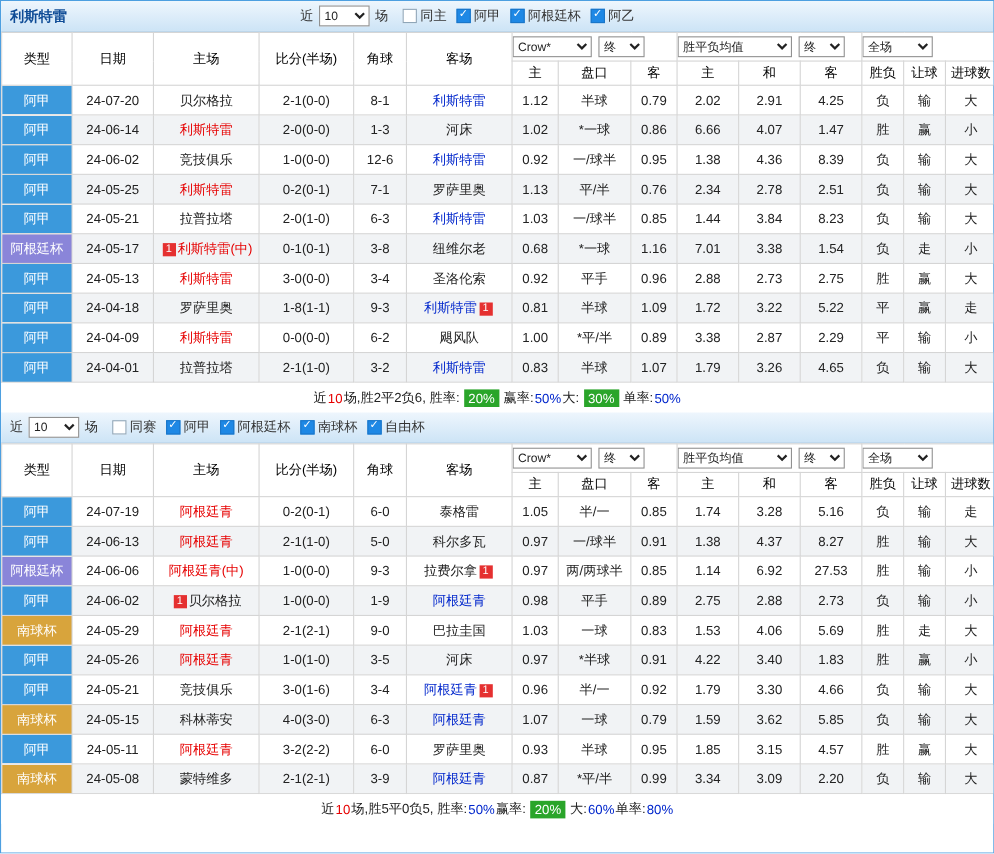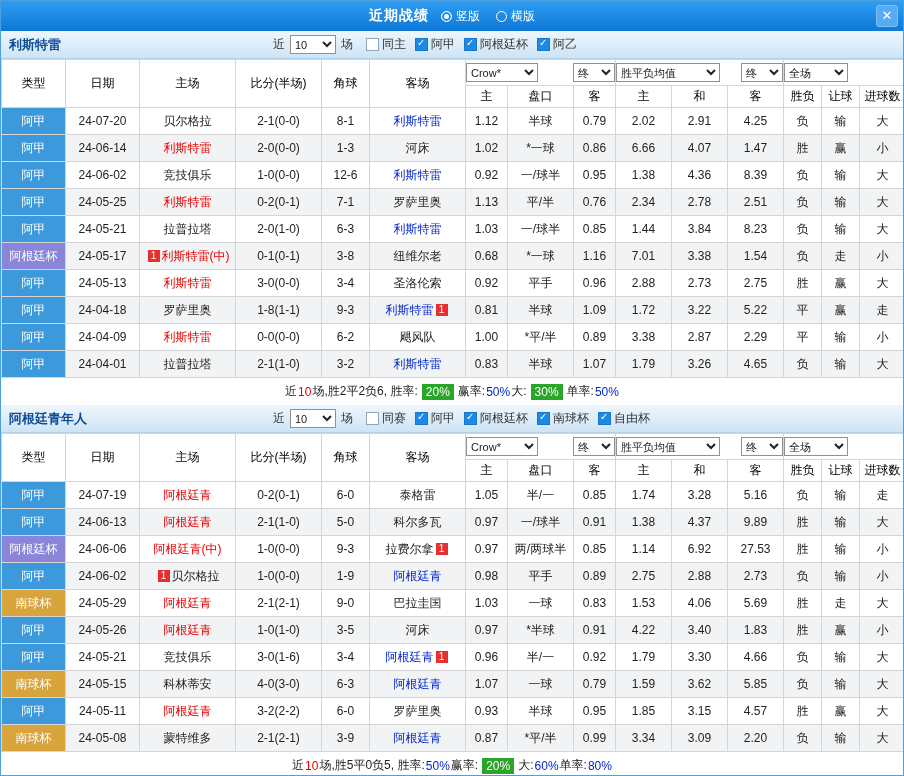--- a/index.html
+++ b/index.html
@@ -28,46 +28,32 @@
   .cb.checked::after{content:"✓";position:absolute;left:1px;top:-2px;color:#fff;font-size:10px;font-weight:bold}
   
   table.grid{border-collapse:collapse;table-layout:fixed;width:100%}
   .grid th,.grid td{border:1px solid #d5d5d5;text-align:center;padding:0;font-weight:normal;overflow:hidden;white-space:nowrap}
   .grid thead tr:first-child th{height:26px}
   .grid thead tr:last-child th{height:22px}
   .grid thead th{background:#fff;font-size:12px;color:#000}
   .grid td{height:27px;font-size:12px;color:#222}
   .grid tbody tr:nth-child(even){background:#f1f3f5}
   td.type{color:#fff}
-  .selwrap{display:flex;justify-content:space-between;align-items:center;gap:6px}
+  .selwrap{display:flex;justify-content:flex-start;align-items:center;gap:6px}
   .c-red{color:#e60000}.c-blue{color:#0026cc}.c-green{color:#009933}.c-blk{color:#222}
   .rc{display:inline-block;background:#e53030;color:#fff;width:12px;height:12px;line-height:12px;font-size:10px;margin:0 2px;vertical-align:1px;text-align:center}
   
   .summary{height:27px;display:flex;align-items:center;justify-content:center;font-size:12px;gap:1px;background:#fff}
   .pct-badge{background:#2aa52a;color:#fff;padding:1px 4px;margin:0 3px}
 </style>
 </head>
 <body>
 
 <div class="app">
 
-  <div class="topbar">
-    <span class="title">近期战绩</span>
-    <span class="radio-group">
-        <label class="radio">
-          <span class="rdot sel"></span>
-          <span>竖版</span>
-        </label>
-        <label class="radio">
-          <span class="rdot"></span>
-          <span>横版</span>
-        </label>
-      </span>
-    <button class="closebtn">✕</button>
-  </div>
 
   <section class="panel">
     <div class="panel-header">
       <span class="team-name-title">利斯特雷</span>
       <div class="hdr-controls">
         <span>近</span>
         <select class="sel-recent"><option>10</option></select>
         <span>场</span>
         <span class="filters">
             <label>
@@ -327,21 +313,20 @@
         <span class="c-blue">50%</span>
         <span> 大:</span>
         <span class="pct-badge">30%</span>
         <span> 单率:</span>
         <span class="c-blue">50%</span>
       </div>
   </section>
 
   <section class="panel">
     <div class="panel-header">
-      <span class="team-name-title">阿根廷青年人</span>
       <div class="hdr-controls">
         <span>近</span>
         <select class="sel-recent"><option>10</option></select>
         <span>场</span>
         <span class="filters">
             <label>
               <span class="cb"></span>
               <span>同赛</span>
             </label>
             <label>
@@ -442,21 +427,21 @@
             <td>24-06-13</td>
             <td><span class="c-red">阿根廷青</span></td>
             <td class="c-red">2-1(1-0)</td>
             <td>5-0</td>
             <td><span class="c-blk">科尔多瓦</span></td>
             <td>0.97</td>
             <td class="c-red">一/球半</td>
             <td>0.91</td>
             <td>1.38</td>
             <td class="c-blue">4.37</td>
-            <td>9.89</td>
+            <td>8.27</td>
             <td class="c-red">胜</td>
             <td class="c-green">输</td>
             <td class="c-red">大</td>
           </tr>
           <tr>
             <td class="type" style="background: rgb(138, 133, 217);">阿根廷杯</td>
             <td>24-06-06</td>
             <td><span class="c-red">阿根廷青(中)</span></td>
             <td class="c-red">1-0(0-0)</td>
             <td>9-3</td>

